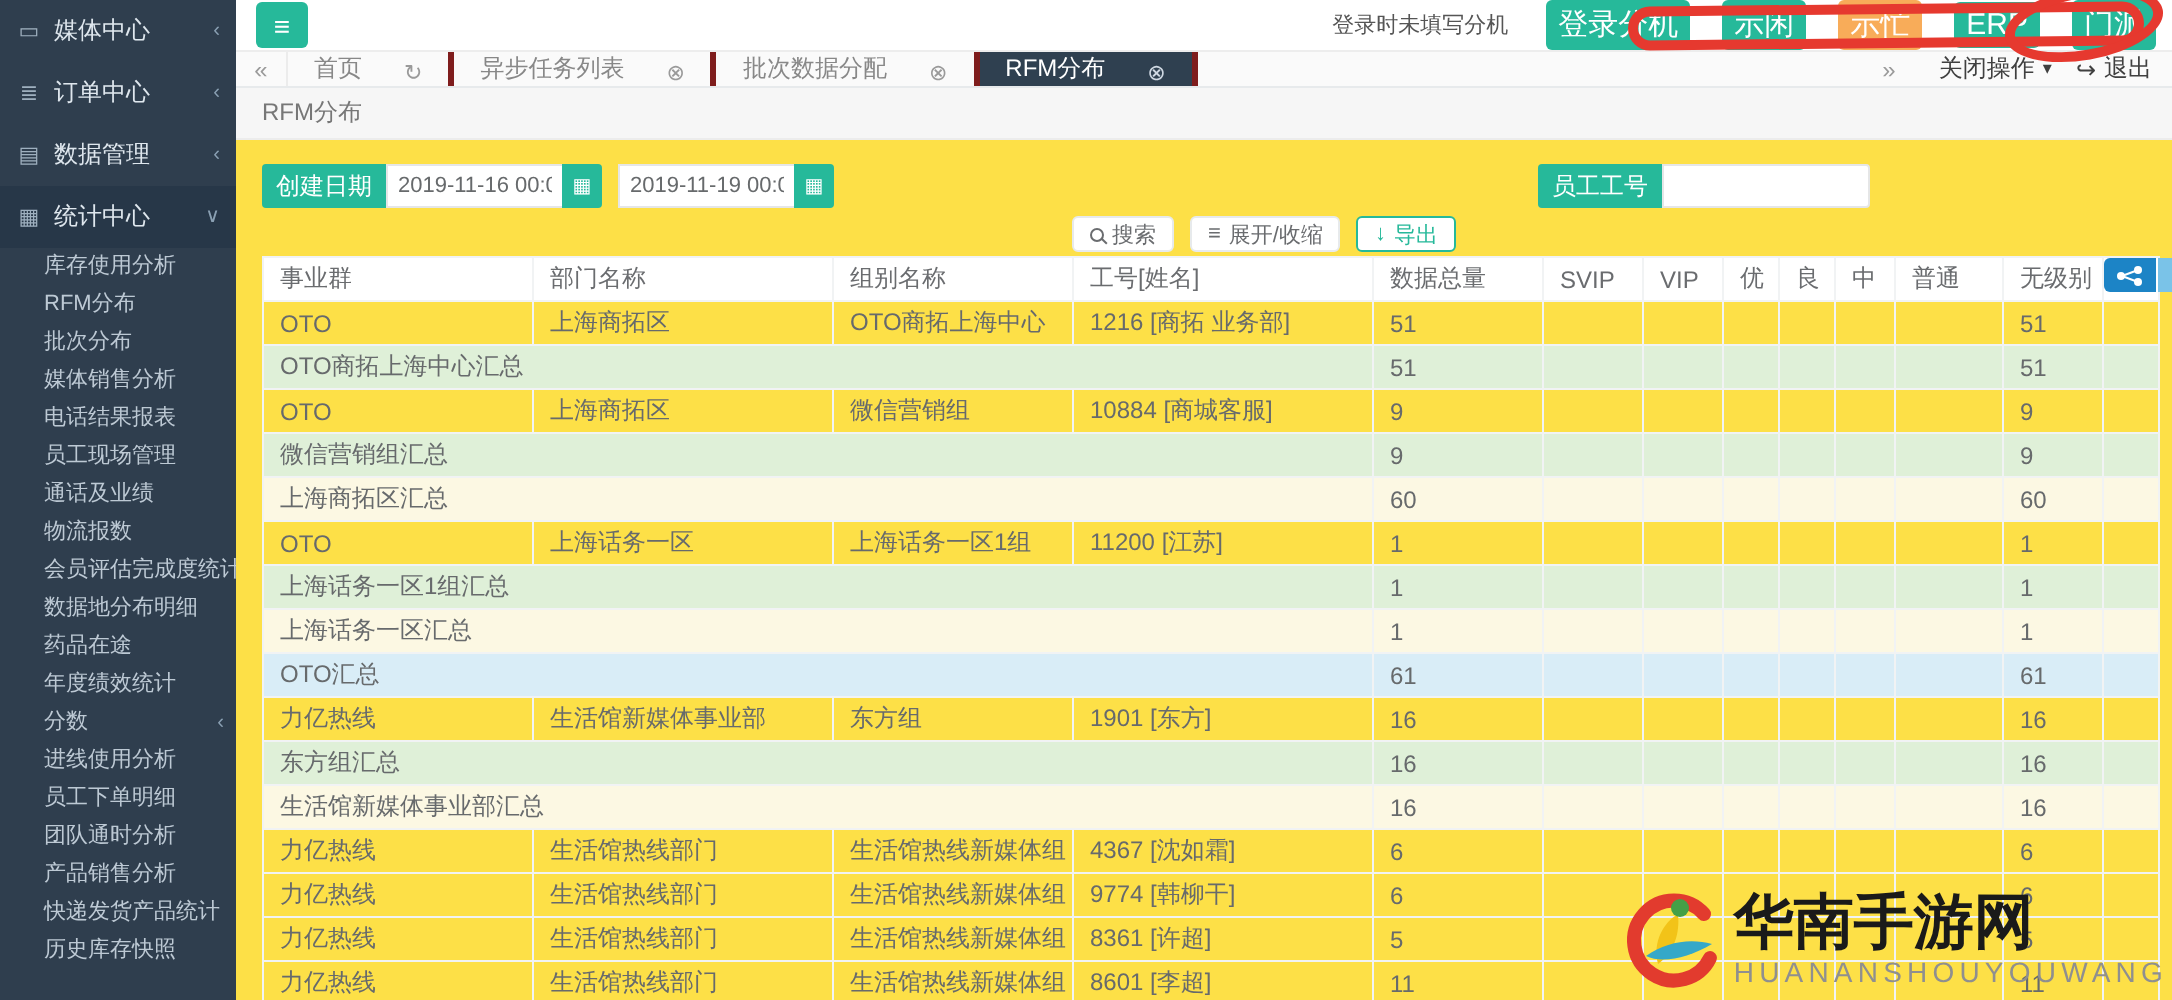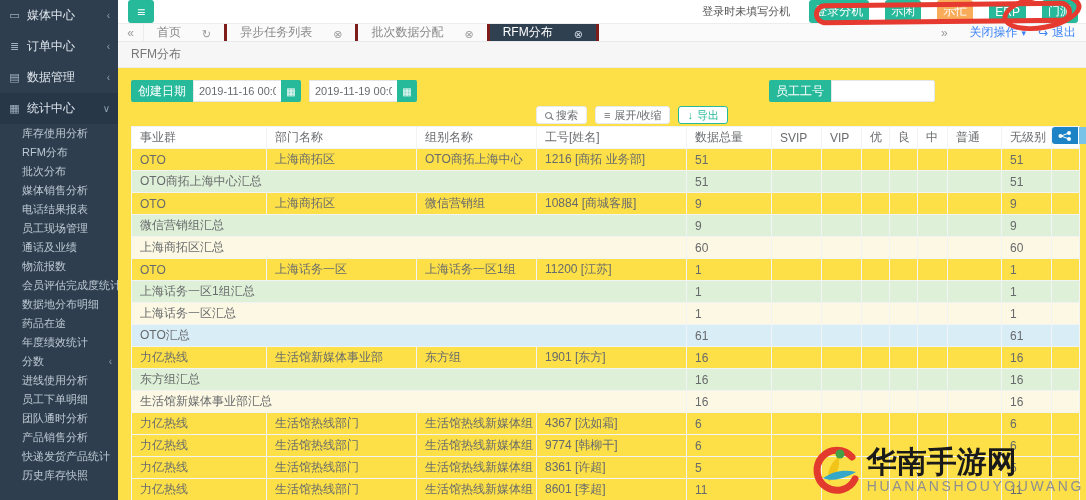--- a/index.html
+++ b/index.html
@@ -16,32 +16,32 @@
   .sub-item { display:flex; align-items:center; padding:3px 4px 3px 22px; color:#bdc9d4; font-size:11px; line-height:13px; white-space:nowrap; overflow:hidden; cursor:pointer; }
   .sub-item .chev { padding-right:2px; }
 
   
   .main { flex:1; min-width:0; display:flex; flex-direction:column; background:#fff; }
 
   .topbar { height:33px; background:#fff; border-bottom:1px solid #ededed; display:flex; align-items:center; padding:0 8px 0 10px; }
   .hamburger { width:26px; height:23px; background:#26b99a; border:none; border-radius:3px; color:#fff; font-size:14px; line-height:1; cursor:pointer; }
   .topbar-right { margin-left:auto; display:flex; align-items:center; gap:16px; }
   .alert-text { font-size:11px; color:#555; margin-right:3px; white-space:nowrap; }
-  .tb-btn { font-size:12px; color:#fff; border:none; border-radius:3px; padding:3px 6px; cursor:pointer; white-space:nowrap; }
+  .tb-btn { font-size:15px; color:#fff; border:none; border-radius:3px; padding:3px 6px; cursor:pointer; white-space:nowrap; }
   .tb-btn.teal { background:#26b99a; }
   .tb-btn.orange { background:#f8ac59; }
 
   .tabbar { height:24px; background:#fafafa; border-bottom:1px solid #e7eaec; display:flex; align-items:stretch; font-size:12px; color:#888; }
   .tab-nav { width:26px; display:flex; align-items:center; justify-content:center; color:#9a9a9a; border-right:1px solid #ececec; cursor:pointer; }
   .tab { display:flex; align-items:flex-end; gap:21px; padding:0 13px; border-right:3px solid #7f1d1d; cursor:pointer; white-space:nowrap; }
   .tab.active { background:#2f4050; color:#fff; }
   .tab-ico { font-size:11px; color:#9a9a9a; }
   .tab.active .tab-ico { color:#cfd8e2; }
   .tabbar-right { margin-left:auto; display:flex; align-items:center; gap:12px; padding-right:10px; }
-  .tab-action { display:flex; align-items:center; gap:4px; color:#3b82f6; cursor:pointer; white-space:nowrap; }
+  .tab-action { display:flex; align-items:center; gap:4px; color:#404040; cursor:pointer; white-space:nowrap; }
 
   .breadcrumb { height:26px; line-height:25px; background:#f6f6f6; border-bottom:1px solid #ececec; padding-left:13px; font-size:12px; color:#777; }
 
   .content { flex:1; position:relative; padding:12px 4px 0 13px; background:#fde047; }
 
   
   .filter-row { display:flex; align-items:center; }
   .tag-label { background:#26b99a; color:#fff; font-size:12px; height:22px; line-height:22px; padding:0 7px; border-radius:2px 0 0 2px; white-space:nowrap; }
   .text-input { height:22px; border:1px solid #e5e6e7; font-size:11px; padding:0 5px; color:#676a6c; outline:none; }
   .date-input { width:88px; border-right:none; }

